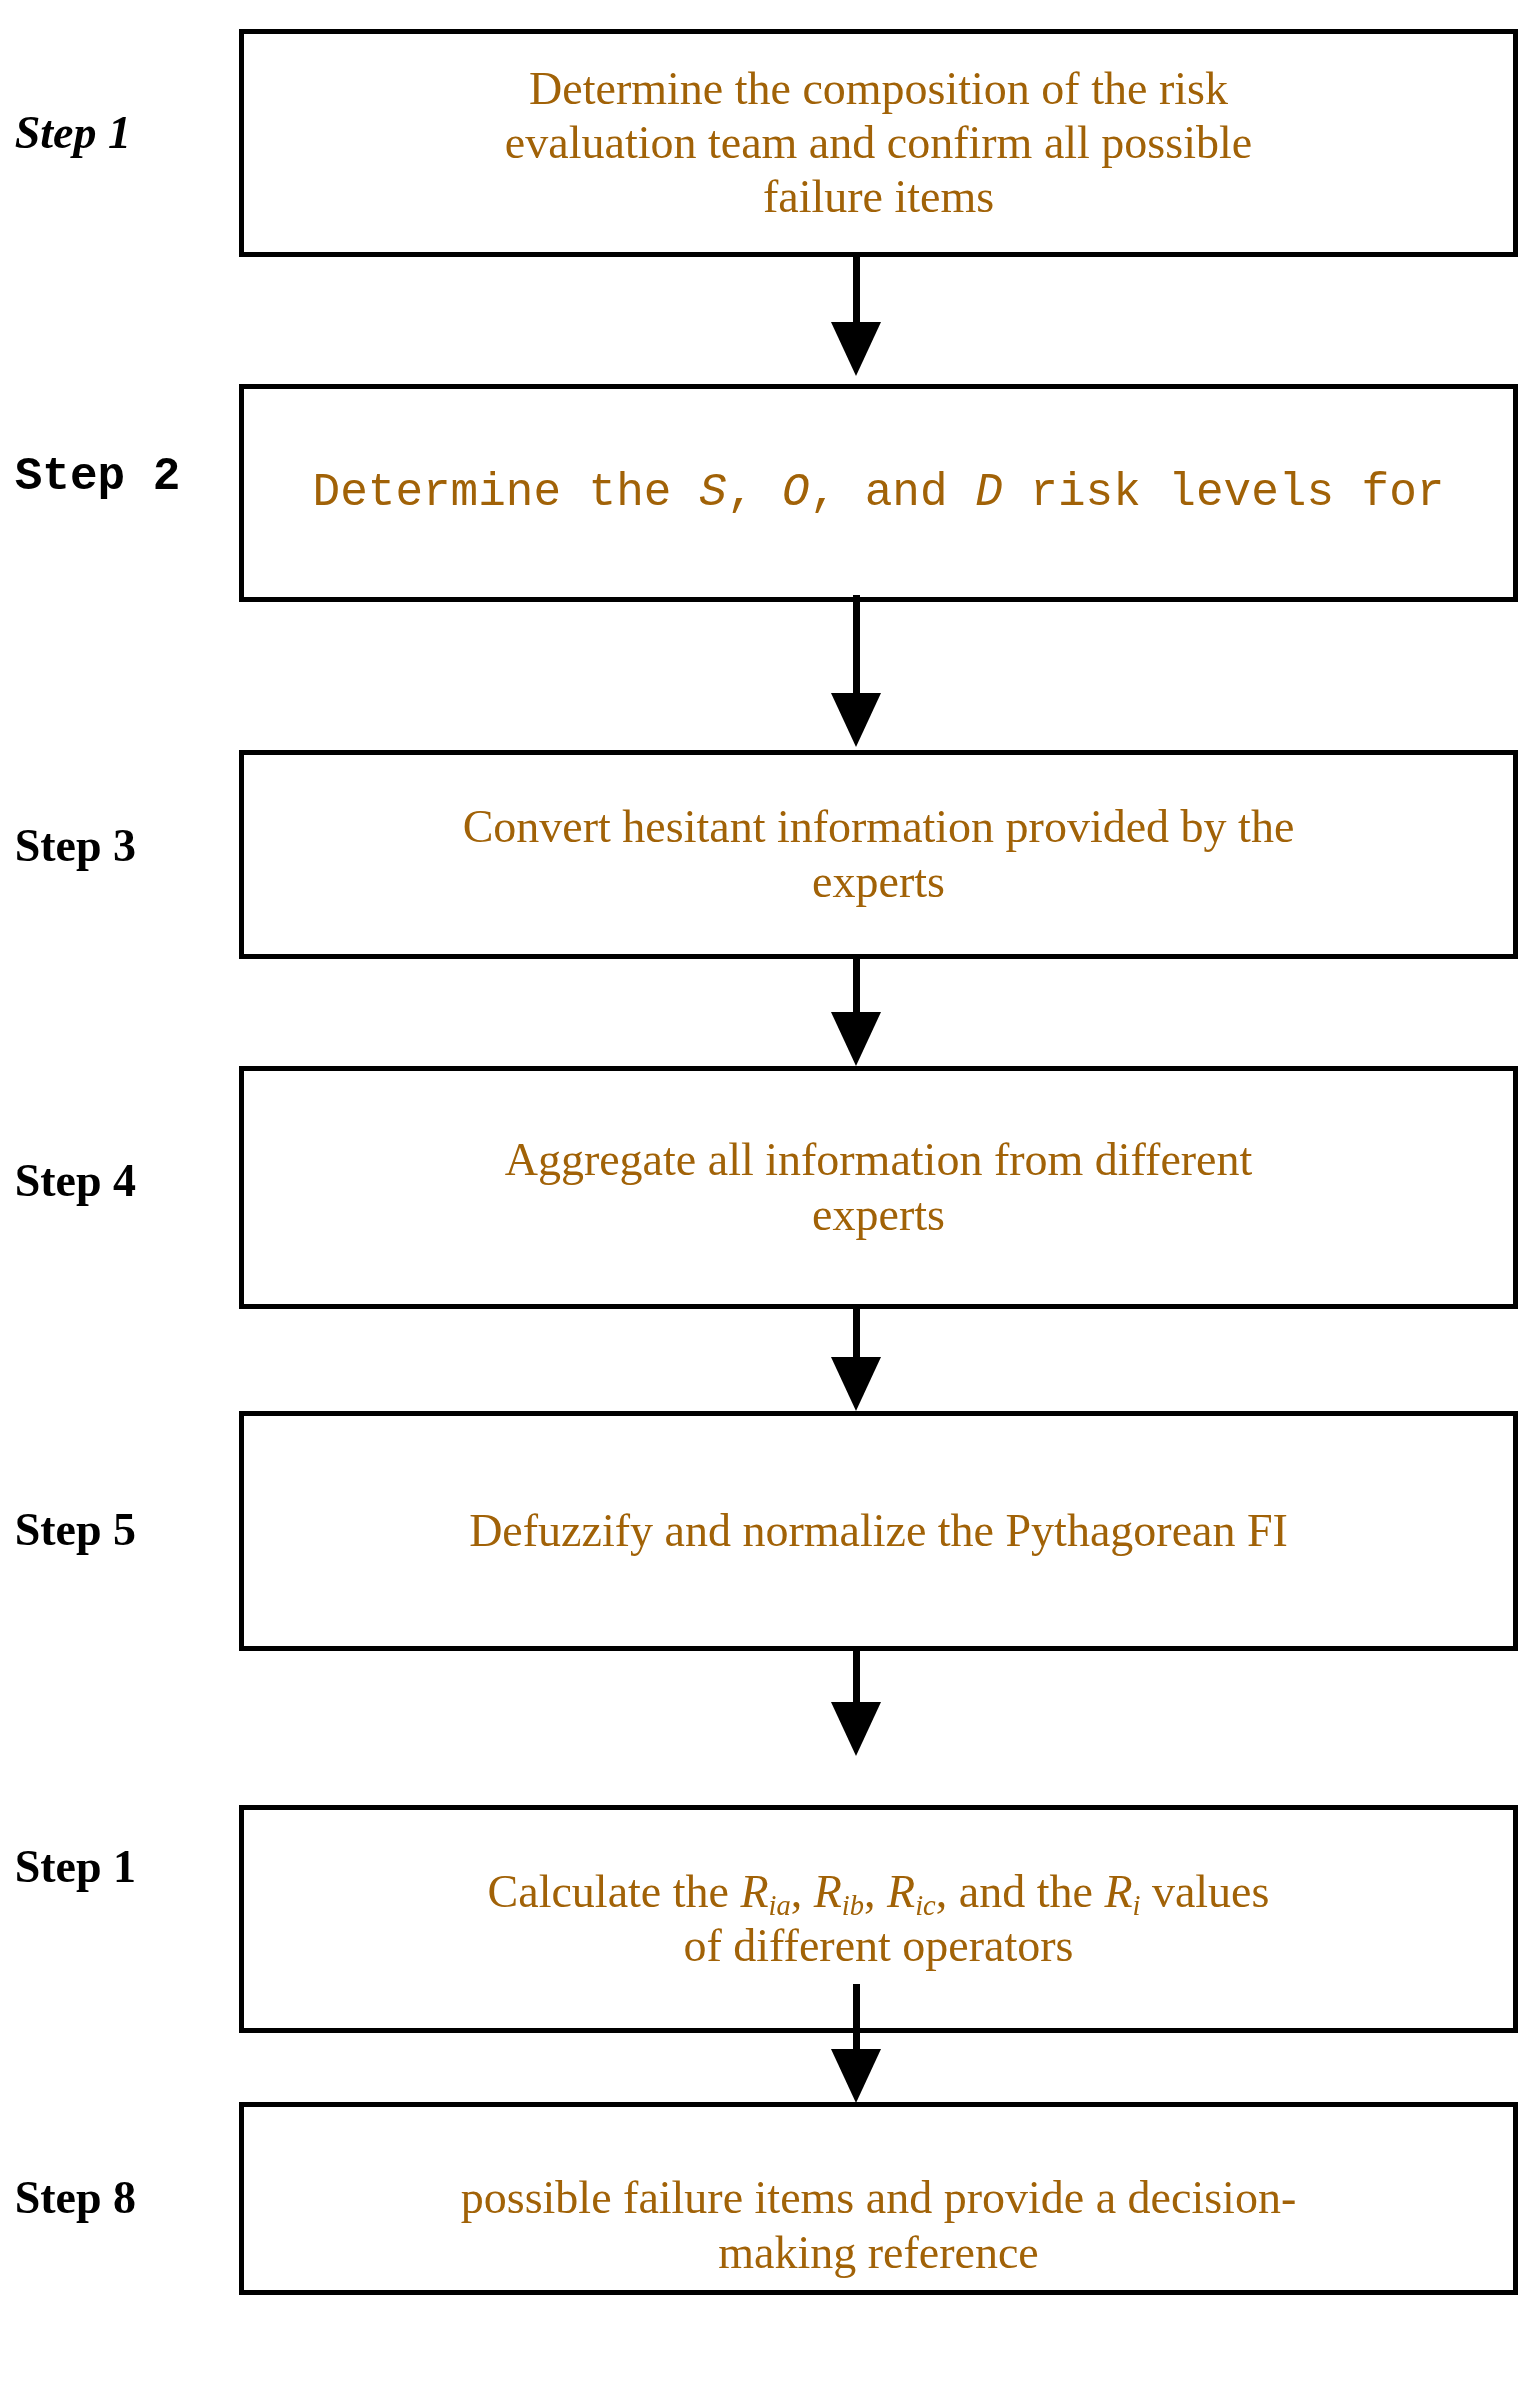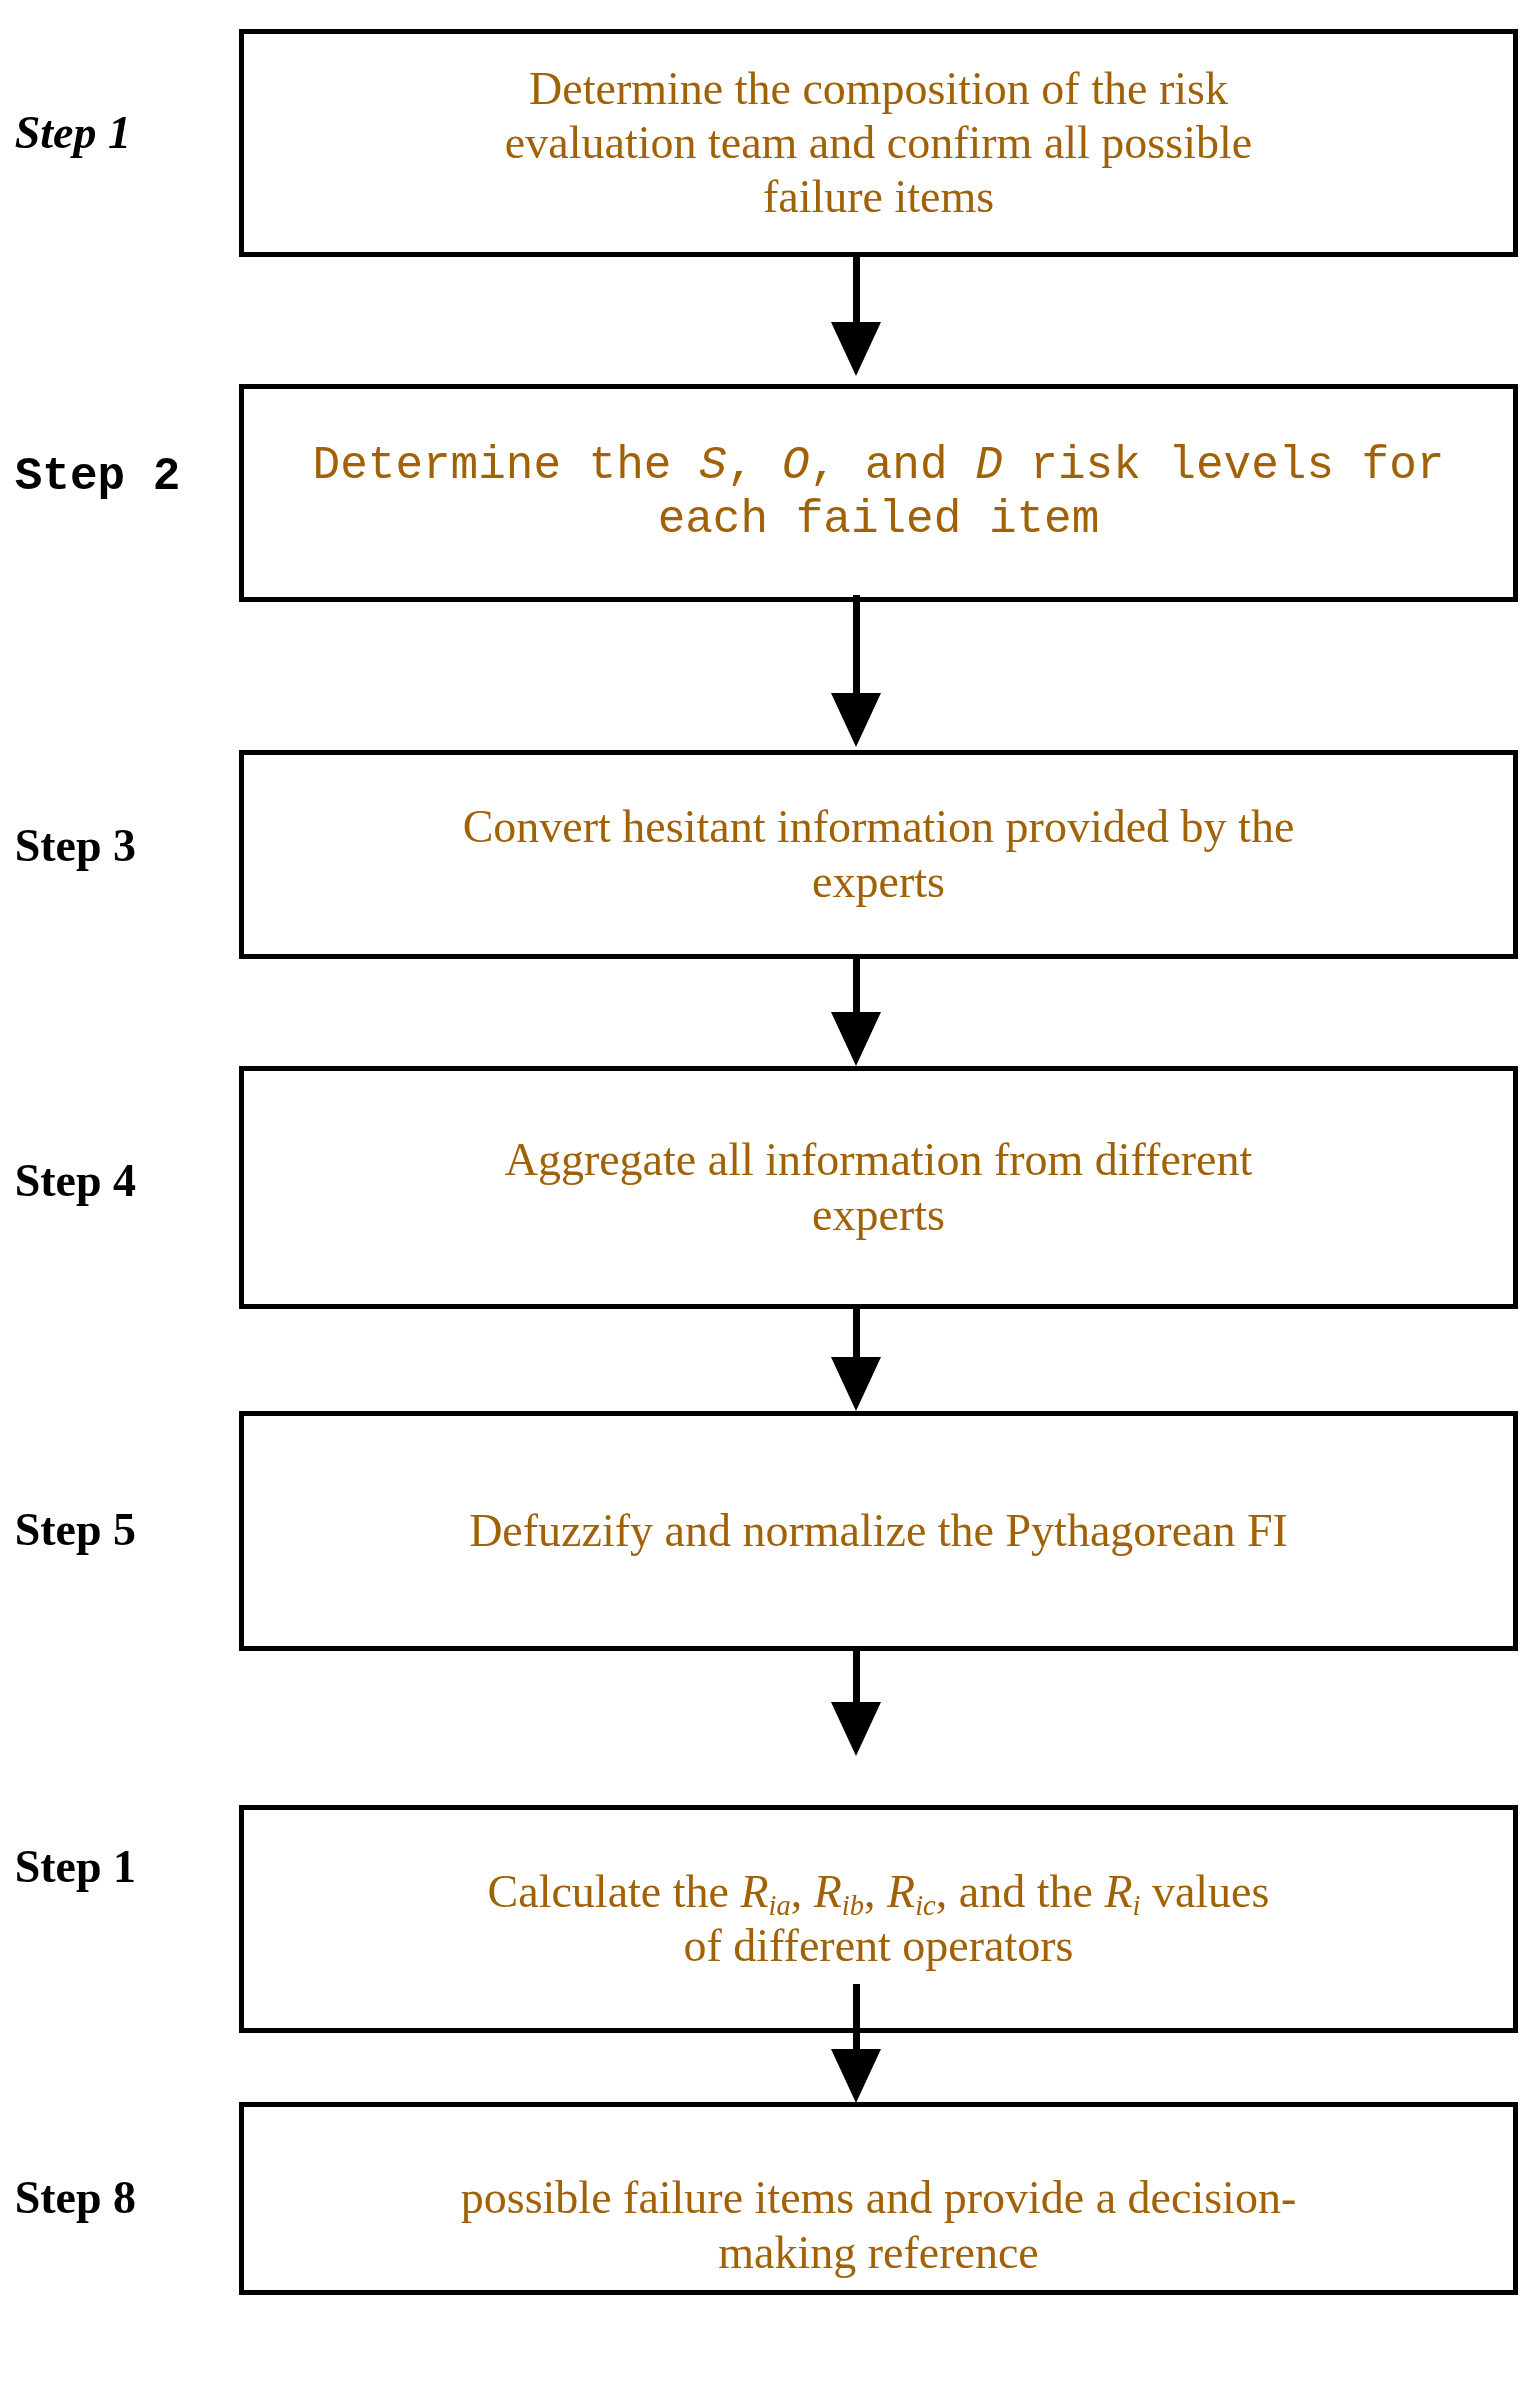--- a/index.html
+++ b/index.html
@@ -103,21 +103,20 @@
   <div class="connector" style="top:257px; height:120px;">
     <div class="shaft" style="top:0px; height:70px;"></div>
     <div class="head" style="top:65px;"></div>
   </div>
 
   <div class="step-row" style="top:377px; height:218px;font-family:Liberation Mono, monospace;">
     <div class="step-label" style="top:77px;">Step 2</div>
     <div class="step-box" style="top:7px; height:218px;">
       <div class="step-text">
         <span>Determine the <i>S</i>, <i>O</i>, and <i>D</i> risk levels for</span><br>
-        <span>each failed item</span>
       </div>
     </div>
   </div>
 
   <div class="connector" style="top:595px; height:154px;">
     <div class="shaft" style="top:0px; height:103px;"></div>
     <div class="head" style="top:98px;"></div>
   </div>
 
   <div class="step-row" style="top:750px; height:209px;">

